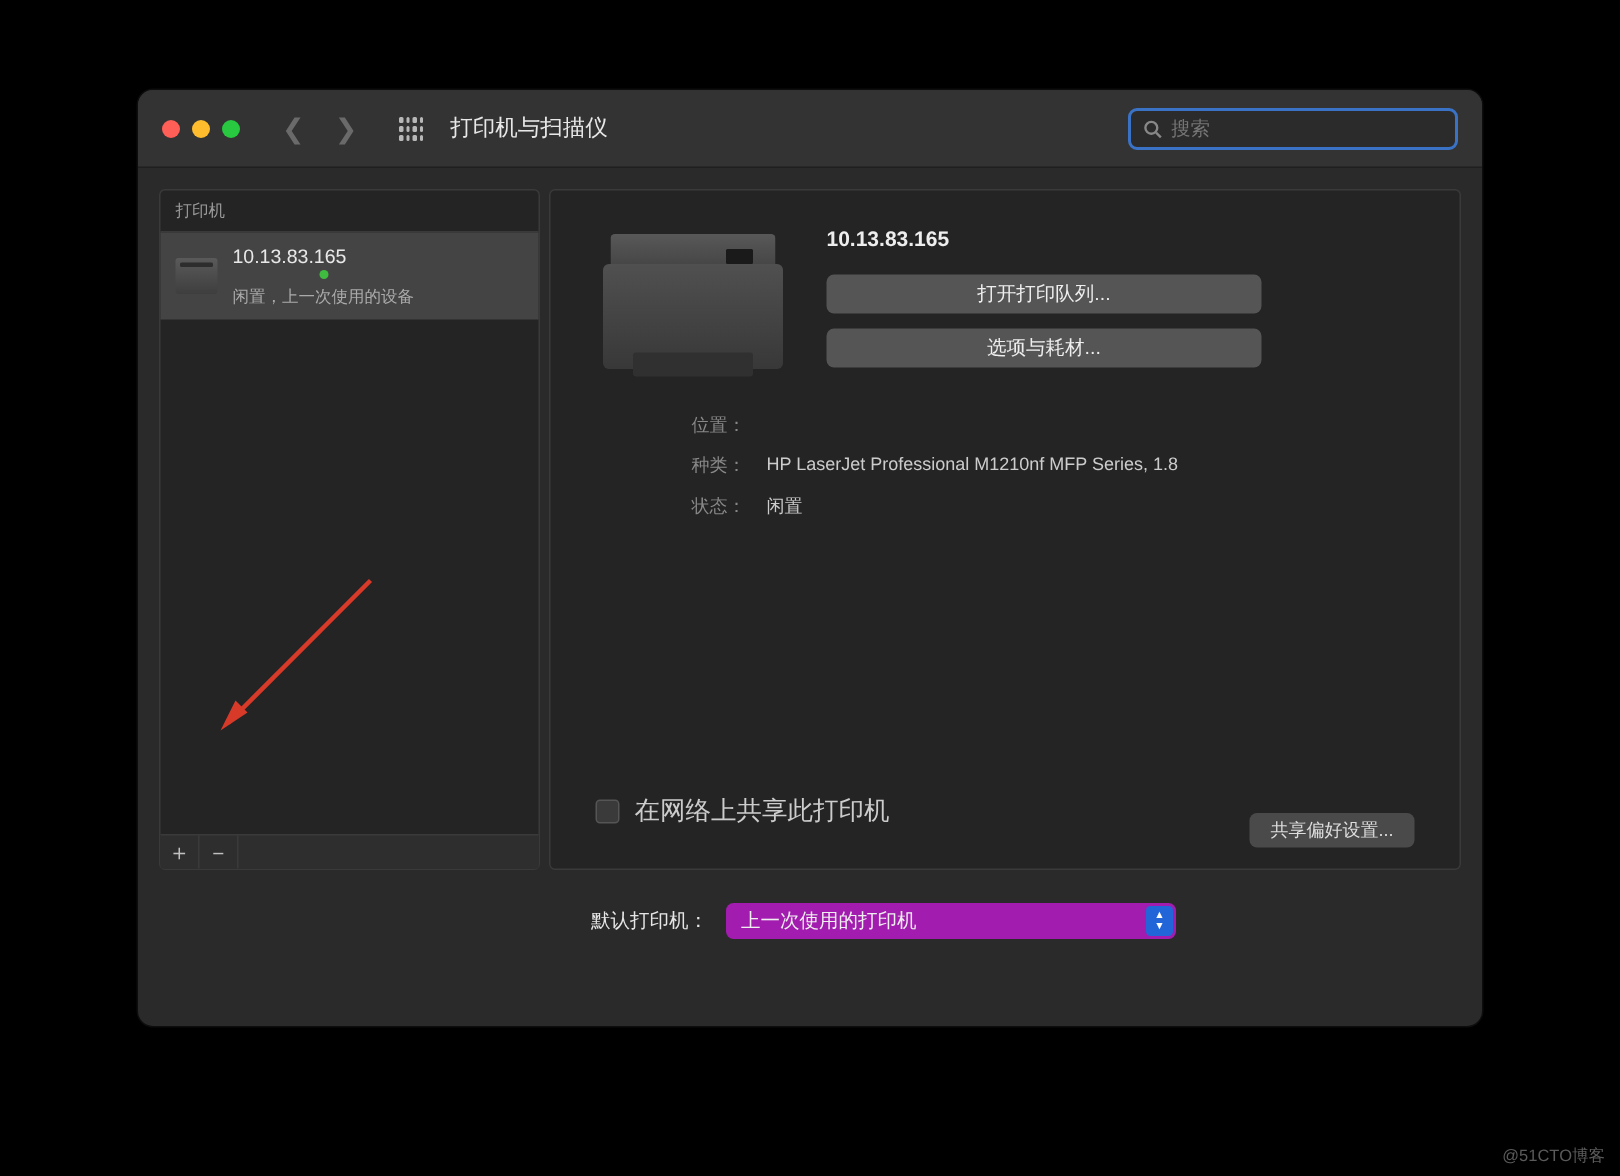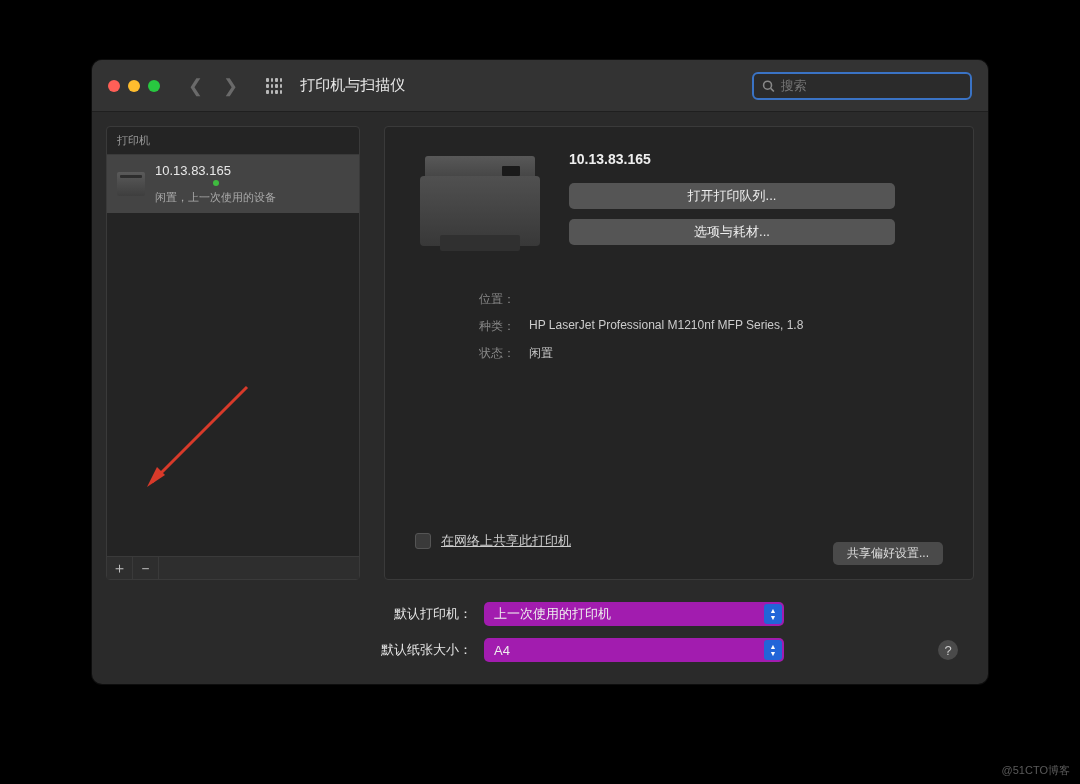--- a/index.html
+++ b/index.html
@@ -47,21 +47,21 @@
       height: 28px;
       background: #2b2b2b;
       border: 2px solid #3a73c5;
       border-radius: 6px;
       display: flex;
       align-items: center;
       padding: 0 8px;
     }
     .search svg { width: 14px; height: 14px; margin-right: 6px; }
     .search input { background: transparent; border: none; outline: none; color: #f0abfc; font-size: 13px; width: 100%; }
-    .content { display: flex; padding: 14px; gap: 24px; height: calc(100% - 52px - 90px); }
+    .content { display: flex; padding: 14px; gap: 6px; height: calc(100% - 52px - 90px); }
     .sidebar {
       width: 254px;
       background: #242424;
       border: 1px solid #3a3a3a;
       border-radius: 4px;
       display: flex;
       flex-direction: column;
       position: relative;
     }
     .sidebar-header {
@@ -131,30 +131,30 @@
     .bp-screen { position: absolute; right: 15px; top: 10px; width: 18px; height: 10px; background: #1a1a1a; border-radius: 1px; }
     .detail-right { flex: 1; display: flex; flex-direction: column; gap: 10px; }
     .ptitle { font-size: 14px; font-weight: 600; color: #eee; margin-bottom: 6px; }
     .btn {
       background: #555555;
       border: none;
       color: #eee;
       padding: 4px 0;
       border-radius: 5px;
       font-size: 13px;
-      width: 326px;
+      width: 290px;
       text-align: center;
       cursor: pointer;
     }
-    .meta { margin-top: 40px; display: grid; grid-template-columns: 100px 1fr; gap: 10px 14px; font-size: 12px; }
+    .meta { margin-top: 24px; display: grid; grid-template-columns: 100px 1fr; gap: 10px 14px; font-size: 12px; }
     .meta-label { text-align: right; color: #888; }
     .meta-value { color: #ccc; }
     .share-row { margin-top: auto; display: flex; align-items: center; gap: 10px; padding-top: 16px; }
     .chk { width: 16px; height: 16px; background: #3a3a3a; border: 1px solid #555; border-radius: 3px; }
-    .share-label { color: #ccc; font-size: 13px; text-decoration: underline; }
+    .share-label { color: #ccc; font-size: 17px; }
     .small-btn {
       margin-left: auto;
       background: #4a4a4a;
       border: none;
       color: #ddd;
       padding: 3px 14px;
       border-radius: 5px;
       font-size: 12px;
       cursor: pointer;
       margin-top: 26px;
@@ -308,24 +308,16 @@
   </div>
 
   <div class="bottom">
     <div class="sel-row">
       <div class="sel-label">默认打印机：</div>
       <div class="select">
         <span>上一次使用的打印机</span>
         <div class="sel-arrows">▲<br>▼</div>
       </div>
     </div>
-    <div class="sel-row">
-      <div class="sel-label">默认纸张大小：</div>
-      <div class="select">
-        <span>A4</span>
-        <div class="sel-arrows">▲<br>▼</div>
-      </div>
-      <div class="help">?</div>
-    </div>
   </div>
 </div>
 
 <div class="watermark">@51CTO博客</div>
 
 </body></html>

